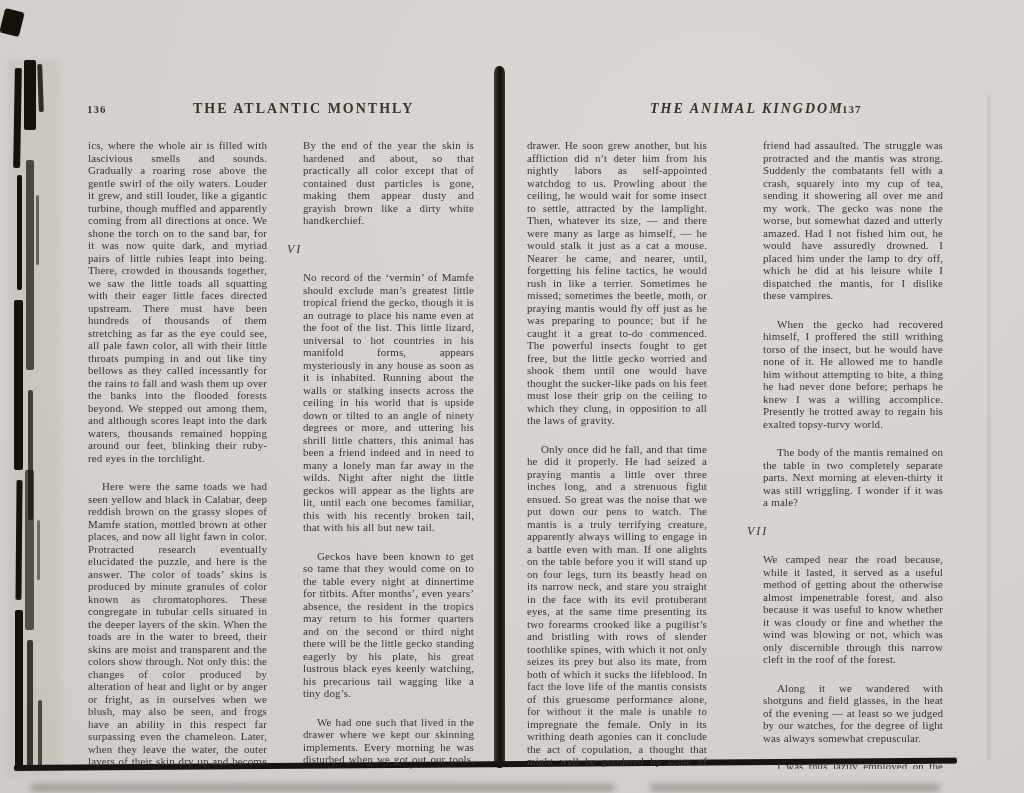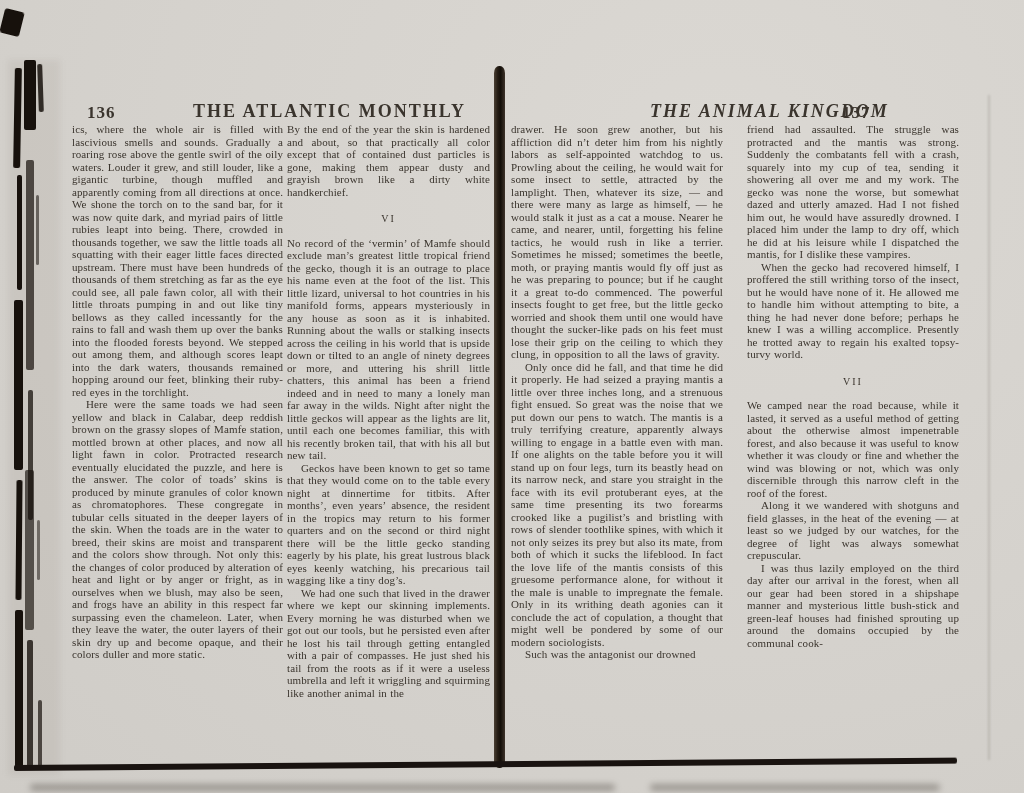--- a/index.html
+++ b/index.html
@@ -7,31 +7,31 @@
   }
   html,body{margin:0;padding:0;}
   body{width:1024px;height:793px;overflow:hidden;background:var(--paper);}
   .scan{
     position:relative;width:1024px;height:793px;overflow:hidden;
     background:radial-gradient(ellipse at 70% 20%, #dbd8d3 0%, var(--paper) 55%, #cfccc7 100%);
     font-family:"Liberation Serif","DejaVu Serif",serif;
     color:var(--ink);
   }
   
-  .pgnum{position:absolute;top:103px;font-size:17px;font-weight:bold;letter-spacing:1px;text-align:center;}
-  .ptitle{position:absolute;top:101px;font-size:18px;font-weight:bold;letter-spacing:2px;white-space:nowrap;}
+  .pgnum{position:absolute;top:103px;font-size:11px;font-weight:bold;letter-spacing:1px;text-align:center;}
+  .ptitle{position:absolute;top:101px;font-size:14px;font-weight:bold;letter-spacing:2px;white-space:nowrap;}
   
   .col{
     position:absolute;top:123px;height:646px;overflow:hidden;
     font-size:11px;line-height:12.5px;text-align:justify;
     letter-spacing:0.1px;word-spacing:0.5px;
   }
-  .col p{margin:0;text-indent:14px;}
+  .col p{margin:16px;text-indent:14px;}
   .col p.cont{text-indent:0;}
-  .col p.heading{text-align:center;text-indent:0;letter-spacing:2px;margin:15px 0 11px 0;font-size:10px;}
+  .col p.heading{text-align:left;text-indent:0;letter-spacing:2px;margin:15px 0 11px 0;font-size:12px;font-style:italic;}
   #col1{left:72px;width:211px;}
   #col2{left:287px;width:203px;}
   #col3{left:511px;width:212px;}
   #col4{left:747px;width:212px;}
   
   .streak{position:absolute;background:var(--artifact);border-radius:2px;filter:blur(0.4px);}
   .smudge{position:absolute;left:8px;top:60px;width:52px;height:715px;background:rgba(85,75,62,0.07);filter:blur(3px);}
   .binding{
     position:absolute;left:494px;top:66px;width:11px;height:702px;border-radius:5px/7px;
     background:linear-gradient(90deg,#4a3f33 0%,#231b12 35%,#140f09 60%,#3d332a 100%);
@@ -93,19 +93,20 @@
   <span class="ptitle" style="left:650px;font-style:italic;">THE ANIMAL KINGDOM</span>
   <span class="pgnum" style="left:842px;">137</span>
   <div class="col" id="col3">
       <p class="cont">drawer. He soon grew another, but his affliction did n’t deter him from his nightly labors as self-appointed watchdog to us. Prowling about the ceiling, he would wait for some insect to settle, attracted by the lamplight. Then, whatever its size, — and there were many as large as himself, — he would stalk it just as a cat a mouse. Nearer he came, and nearer, until, forgetting his feline tactics, he would rush in like a terrier. Sometimes he missed; sometimes the beetle, moth, or praying mantis would fly off just as he was preparing to pounce; but if he caught it a great to-do commenced. The powerful insects fought to get free, but the little gecko worried and shook them until one would have thought the sucker-like pads on his feet must lose their grip on the ceiling to which they clung, in opposition to all the laws of gravity.</p>
       <p class="para">Only once did he fall, and that time he did it properly. He had seized a praying mantis a little over three inches long, and a strenuous fight ensued. So great was the noise that we put down our pens to watch. The mantis is a truly terrifying creature, apparently always willing to engage in a battle even with man. If one alights on the table before you it will stand up on four legs, turn its beastly head on its narrow neck, and stare you straight in the face with its evil protuberant eyes, at the same time presenting its two forearms crooked like a pugilist’s and bristling with rows of slender toothlike spines, with which it not only seizes its prey but also its mate, from both of which it sucks the lifeblood. In fact the love life of the mantis consists of this gruesome performance alone, for without it the male is unable to impregnate the female. Only in its writhing death agonies can it conclude the act of copulation, a thought that might well be pondered by some of our modern sociologists.</p>
       <p class="para">Such was the antagonist our drowned</p>
     </div>
   <div class="col" id="col4">
       <p class="cont">friend had assaulted. The struggle was protracted and the mantis was strong. Suddenly the combatants fell with a crash, squarely into my cup of tea, sending it showering all over me and my work. The gecko was none the worse, but somewhat dazed and utterly amazed. Had I not fished him out, he would have assuredly drowned. I placed him under the lamp to dry off, which he did at his leisure while I dispatched the mantis, for I dislike these vampires.</p>
       <p class="para">When the gecko had recovered himself, I proffered the still writhing torso of the insect, but he would have none of it. He allowed me to handle him without attempting to bite, a thing he had never done before; perhaps he knew I was a willing accomplice. Presently he trotted away to regain his exalted topsy-turvy world.</p>
+      <p class="para">The body of the mantis remained on the table in two completely separate parts. Next morning at eleven-thirty it was still wriggling. I wonder if it was a male?</p>
       <p class="heading">VII</p>
       <p class="cont">We camped near the road because, while it lasted, it served as a useful method of getting about the otherwise almost impenetrable forest, and also because it was useful to know whether it was cloudy or fine and whether the wind was blowing or not, which was only discernible through this narrow cleft in the roof of the forest.</p>
       <p class="para">Along it we wandered with shotguns and field glasses, in the heat of the evening — at least so we judged by our watches, for the degree of light was always somewhat crepuscular.</p>
       <p class="para">I was thus lazily employed on the third day after our arrival in the forest, when all our gear had been stored in a shipshape manner and mysterious little bush-stick and green-leaf houses had finished sprouting up around the domains occupied by the communal cook-</p>
     </div>
 
 </div>
 
 </body></html>

